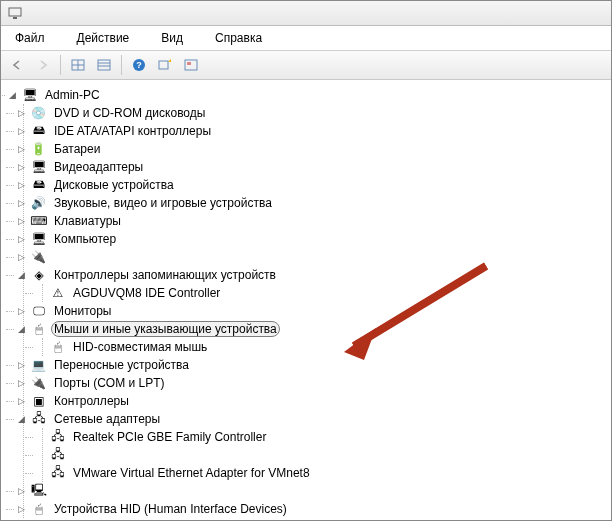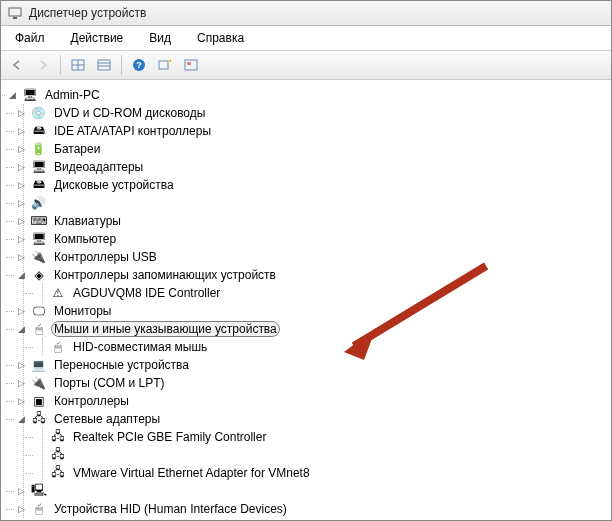--- a/index.html
+++ b/index.html
@@ -22,21 +22,21 @@
     gap: 6px;
   }
   .titlebar .ticon {
     width: 16px; height: 16px;
     display: inline-flex; align-items:center; justify-content:center;
     color:#555;
   }
   .titlebar .ttext { color:#222; }
   .menubar {
     display: flex;
-    gap: 6px;
+    gap: 12px;
     padding: 2px 4px;
     border-bottom: 1px solid #d0d0d0;
   }
   .menubar .mitem {
     padding: 3px 10px;
     cursor: default;
   }
   .toolbar {
     display: flex;
     align-items: center;
@@ -111,21 +111,20 @@
 </head>
 <body>
 
 <div class="titlebar">
   <span class="ticon">
     <svg width="14" height="14" viewBox="0 0 14 14">
         <rect x="1" y="2" width="12" height="8" fill="none" stroke="#666"></rect>
         <rect x="5" y="11" width="4" height="2" fill="#666"></rect>
       </svg>
   </span>
-  <span class="ttext">Диспетчер устройств</span>
 </div>
 
 <div class="menubar">
   <div class="mitem">Файл</div>
   <div class="mitem">Действие</div>
   <div class="mitem">Вид</div>
   <div class="mitem">Справка</div>
 </div>
 
 <div class="toolbar">
@@ -216,41 +215,41 @@
             <div class="node">
               <span class="expander">▷</span>
               <span class="nicon">🖴</span>
               <span class="nlabel">Дисковые устройства</span>
             </div>
           </li>
           <li class="tree-li">
             <div class="node">
               <span class="expander">▷</span>
               <span class="nicon">🔊</span>
+              <span class="nlabel">Звуковые, видео и игровые устройства</span>
             </div>
           </li>
           <li class="tree-li">
             <div class="node">
               <span class="expander">▷</span>
               <span class="nicon">⌨</span>
               <span class="nlabel">Клавиатуры</span>
             </div>
           </li>
           <li class="tree-li">
             <div class="node">
               <span class="expander">▷</span>
               <span class="nicon">🖥</span>
               <span class="nlabel">Компьютер</span>
             </div>
           </li>
           <li class="tree-li">
             <div class="node">
               <span class="expander">▷</span>
               <span class="nicon">🔌</span>
-              <span class="nlabel">Контроллеры USB</span>
             </div>
           </li>
           <li class="tree-li">
             <div class="node">
               <span class="expander">◢</span>
               <span class="nicon">◈</span>
               <span class="nlabel">Контроллеры запоминающих устройств</span>
             </div>
             <ul class="children">
               <li class="tree-li">

